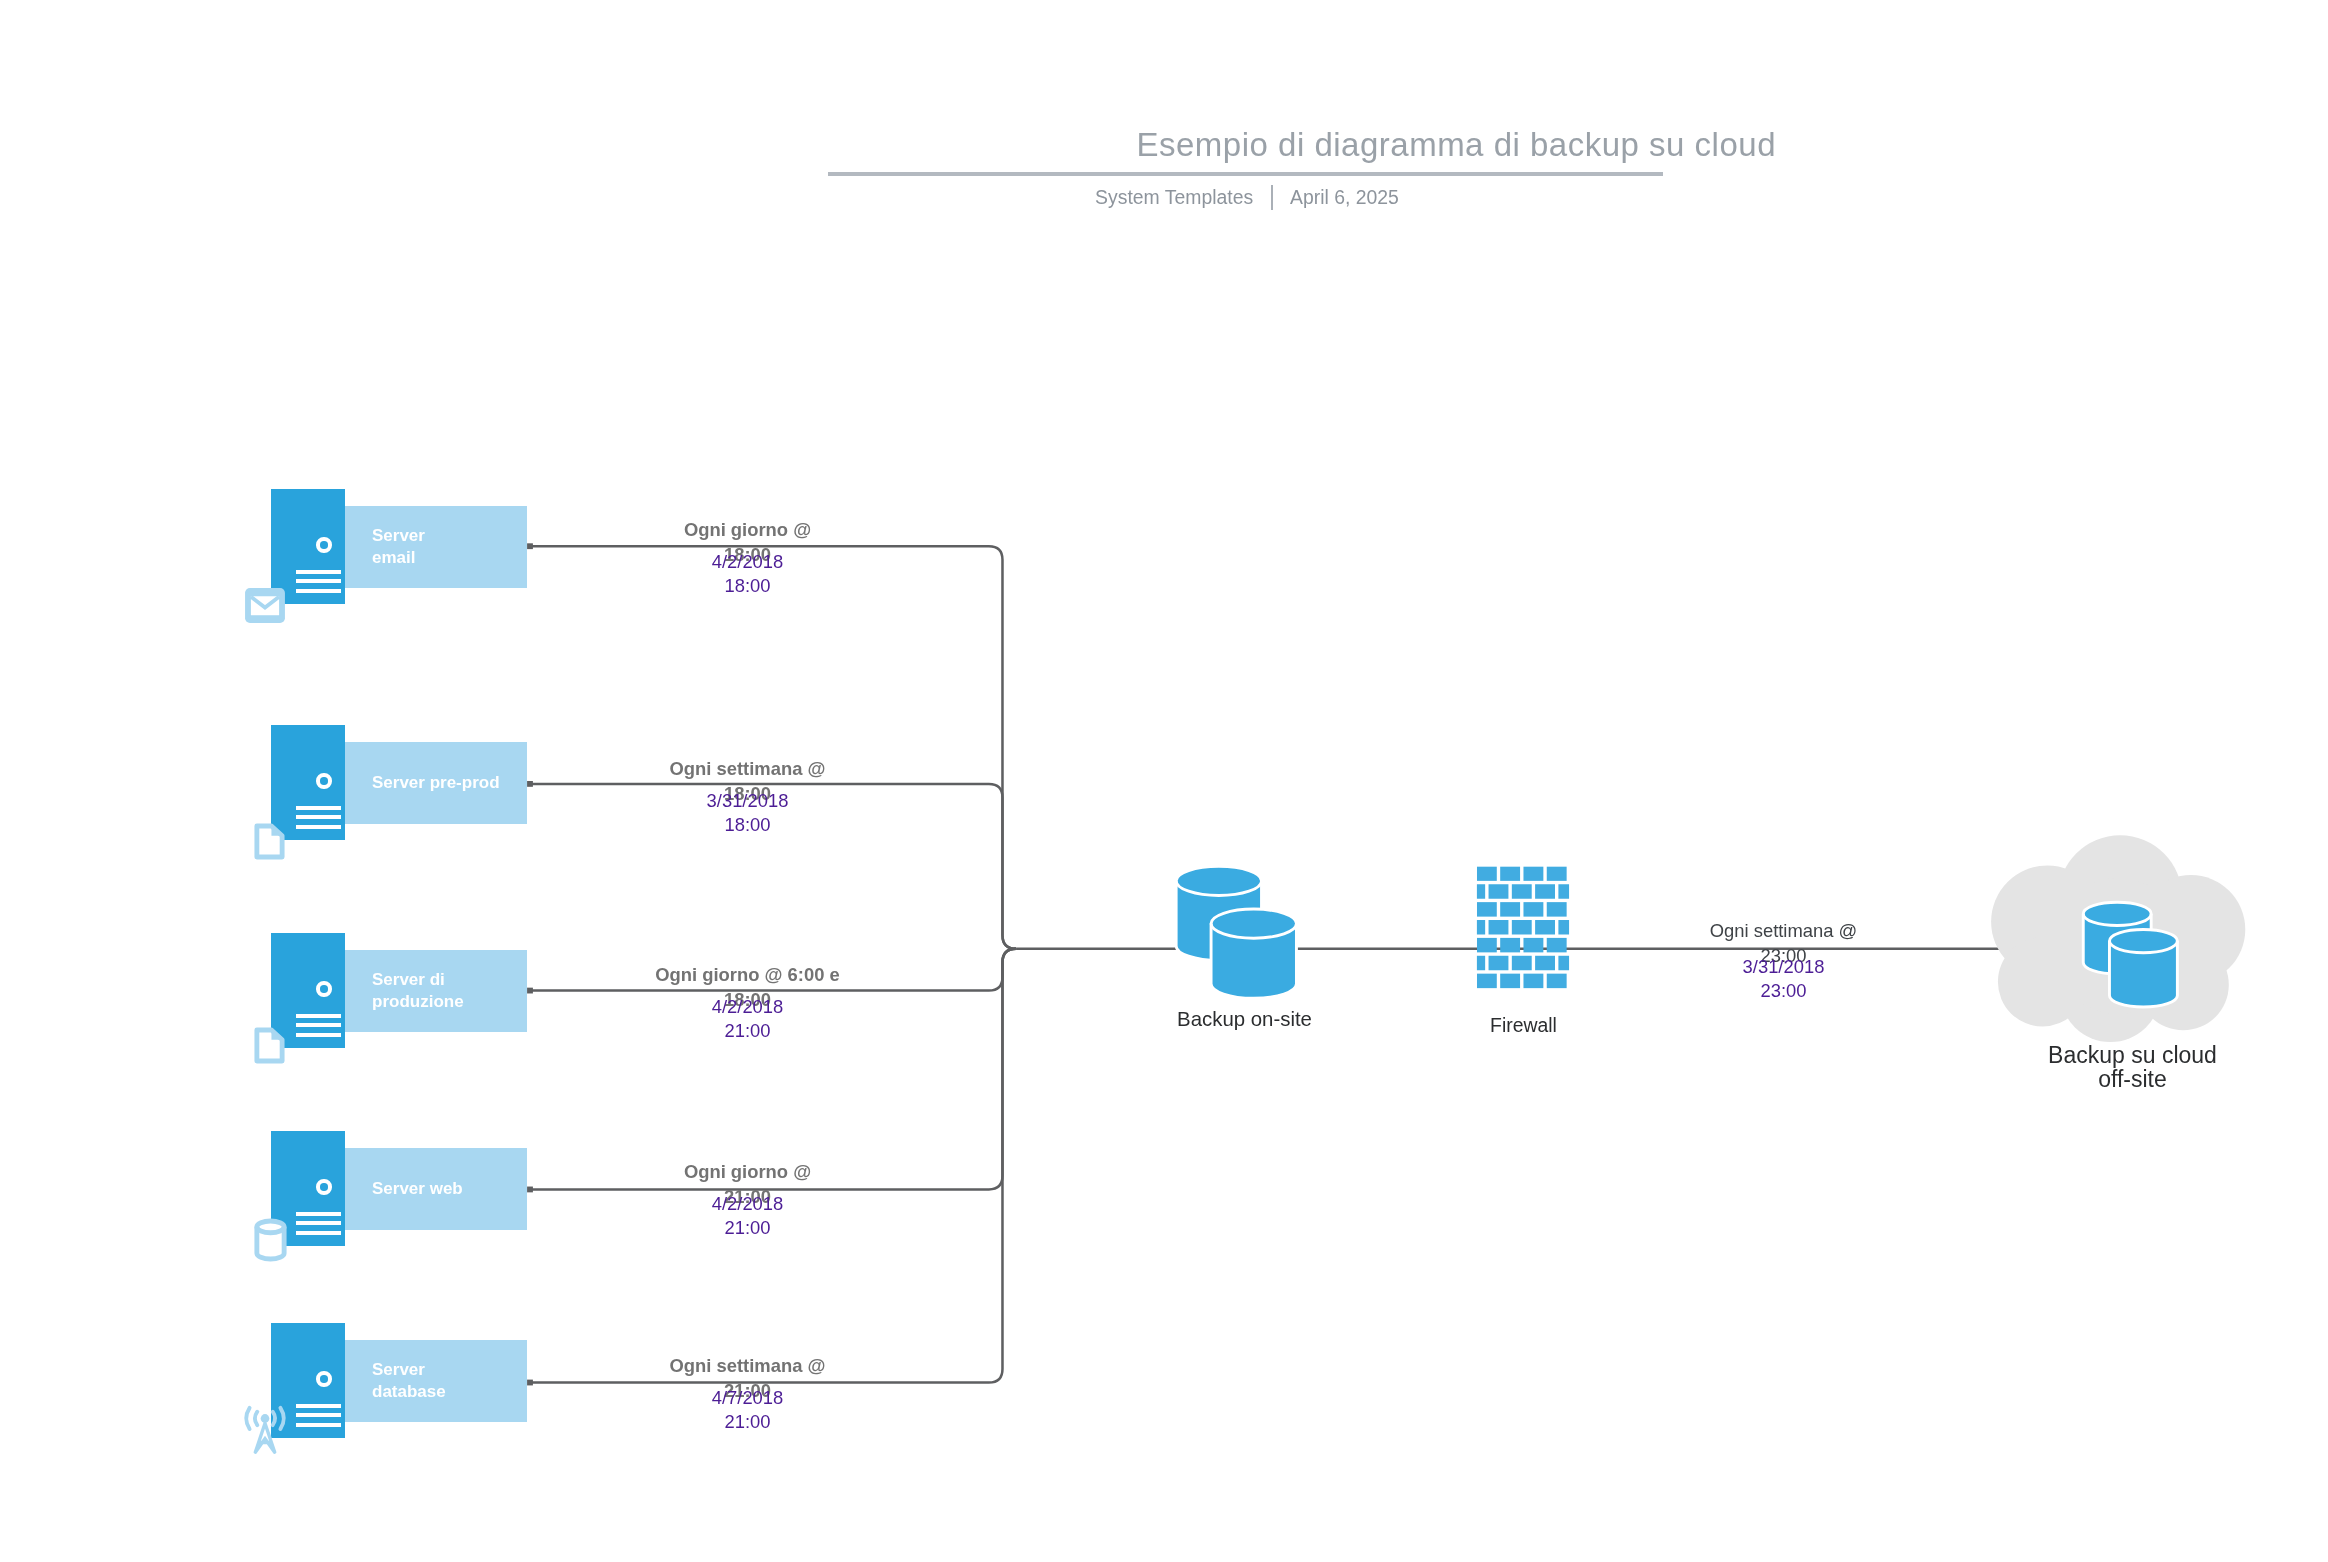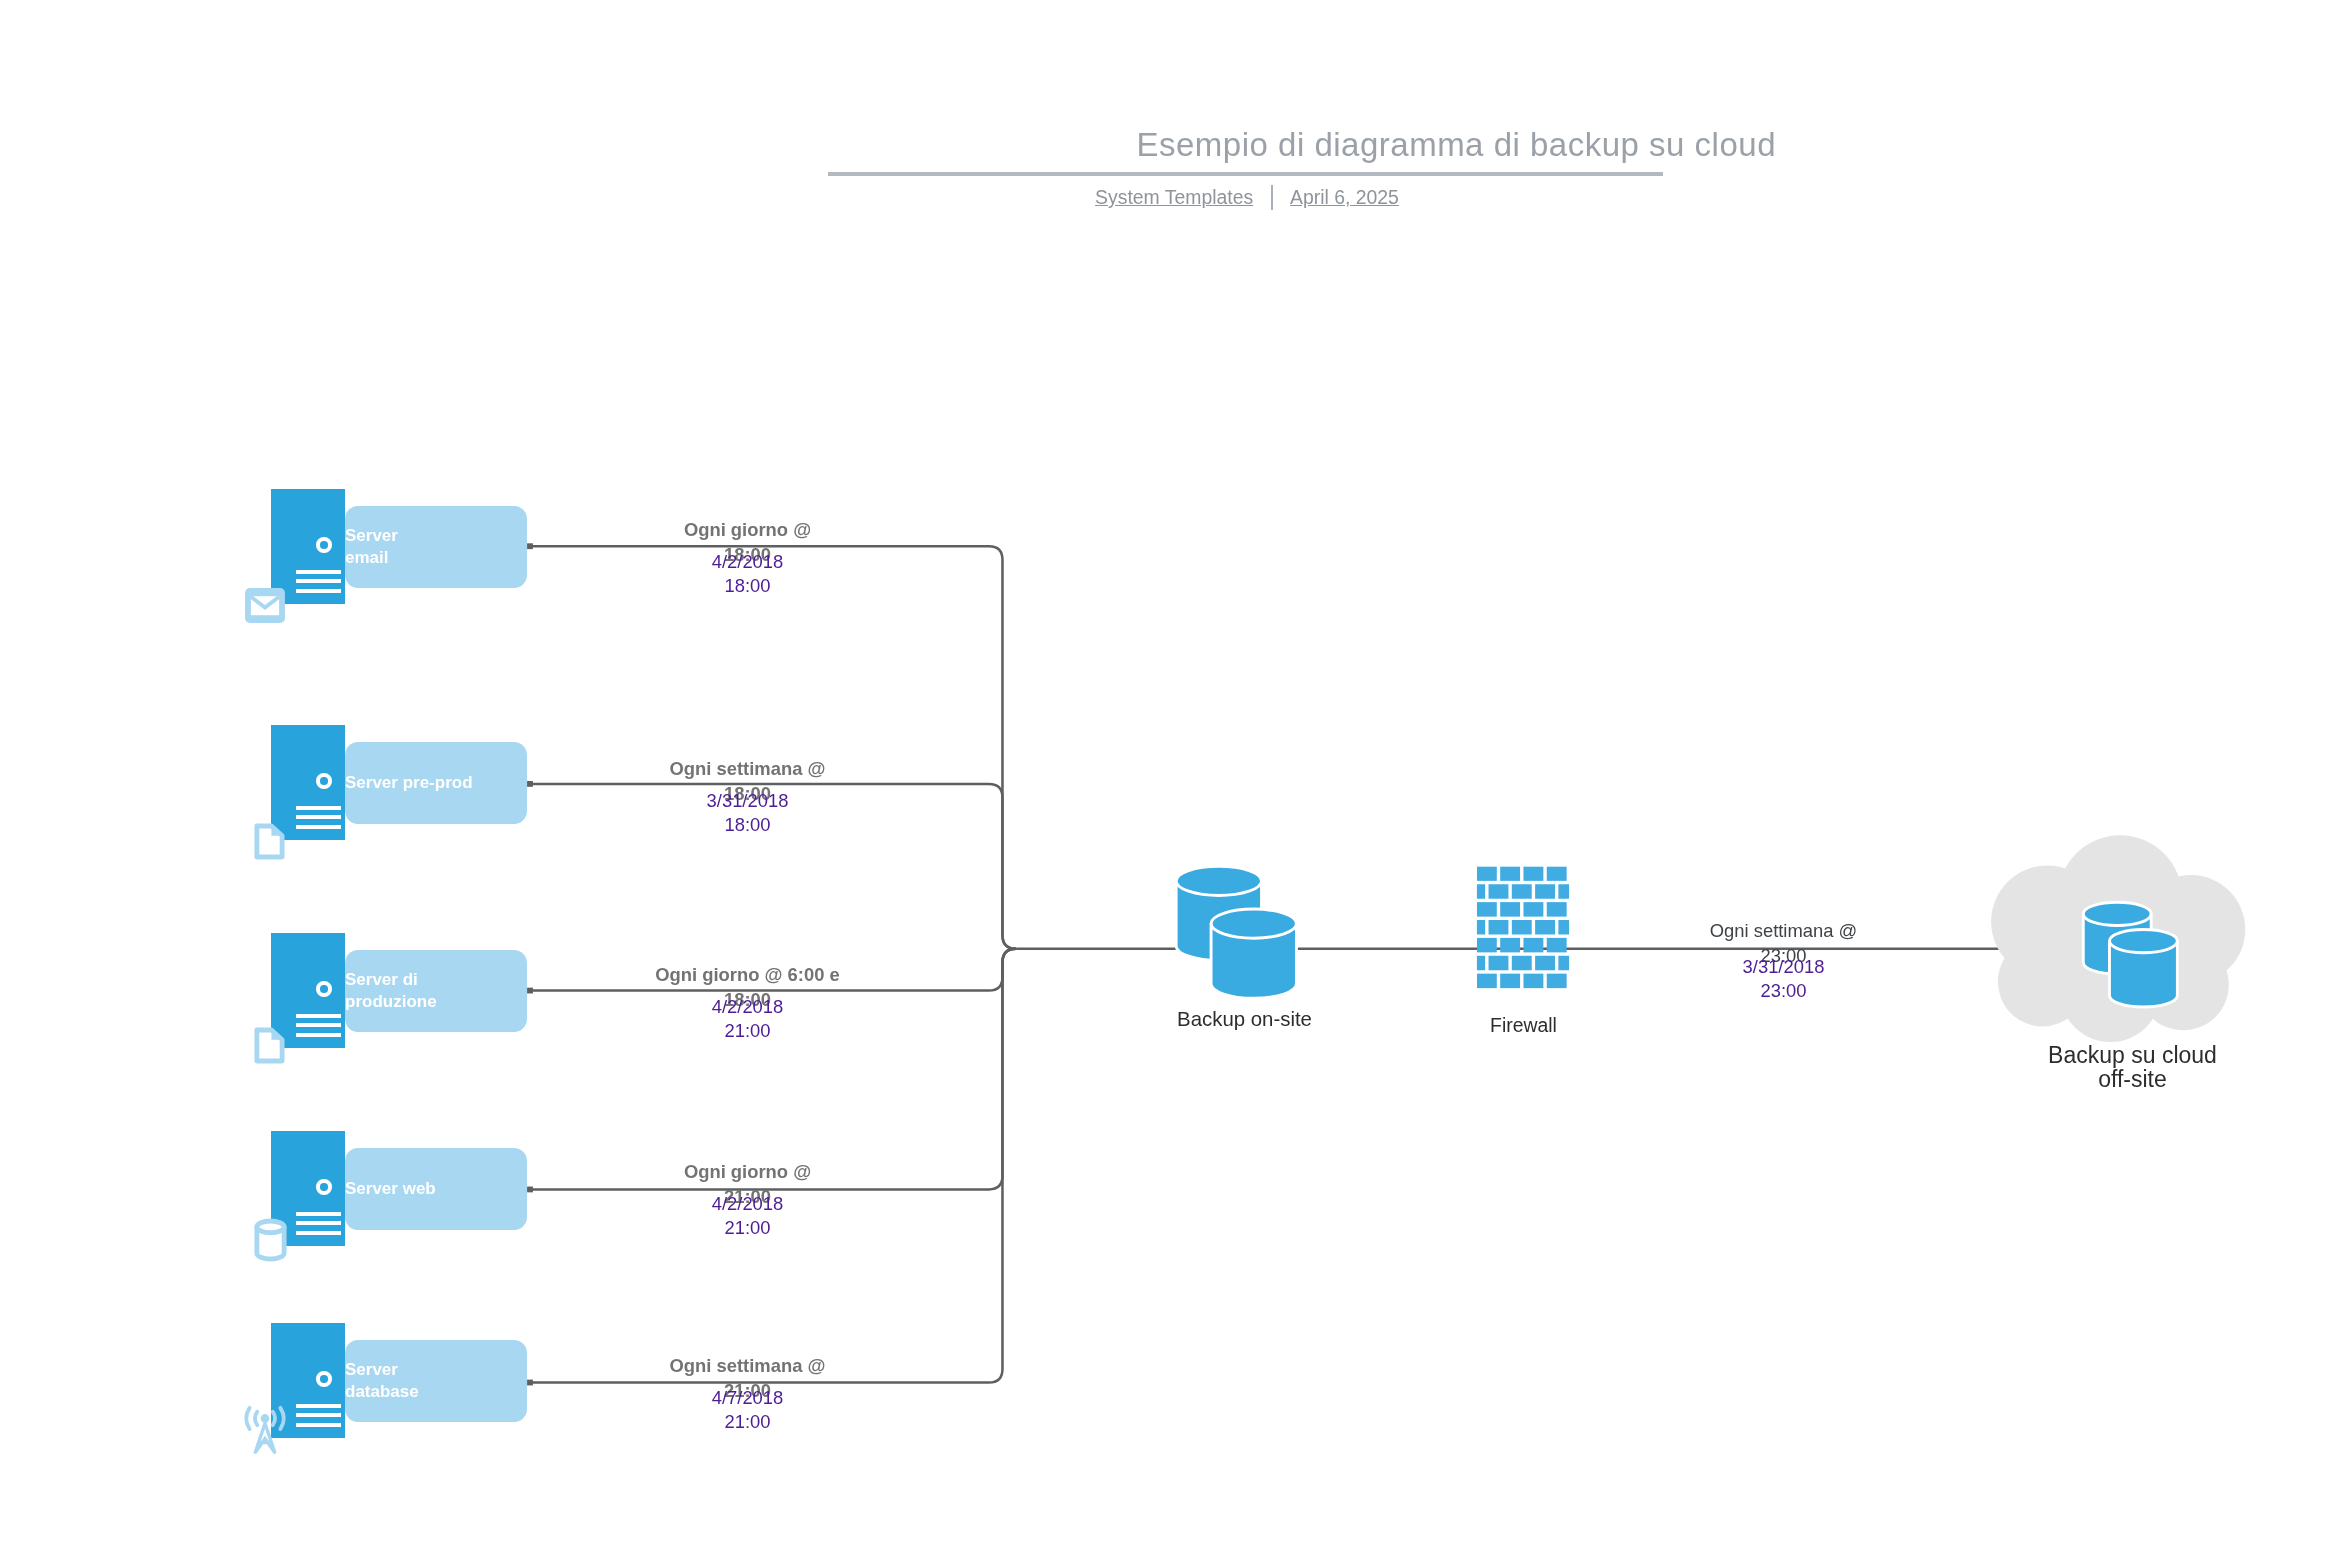--- a/index.html
+++ b/index.html
@@ -4,33 +4,33 @@
 <style>
   html,body{margin:0;padding:0;background:#ffffff;}
   body{width:2329px;height:1562px;font-family:"Liberation Sans",sans-serif;}
   .canvas{position:relative;width:2329px;height:1562px;overflow:hidden;background:#ffffff;}
 
   
   .title{position:absolute;left:718px;top:126px;width:1058px;text-align:right;
          font-size:33px;font-weight:400;color:#9aa1a8;letter-spacing:0.5px;}
   .title-rule{position:absolute;left:828px;top:172px;width:835px;height:3.9px;background:#b3b9c0;}
   .subtitle{position:absolute;left:718px;top:184px;width:1058px;display:flex;justify-content:center;
-            align-items:center;gap:17.5px;font-size:19.4px;color:#8d949c;line-height:27px;text-decoration:underline;}
+            align-items:center;gap:17.5px;font-size:19.4px;color:#8d949c;line-height:27px;}
   .subtitle .divider{width:1.9px;height:25px;background:#aab0b7;}
 
   
   .server{position:absolute;left:271px;width:446px;height:115px;}
   .tower{position:absolute;left:0;top:0;width:74px;height:115px;background:#29a3dc;z-index:3;}
   .cam{position:absolute;left:45px;top:48px;width:15.5px;height:15.5px;border:4.4px solid #ffffff;
        border-radius:50%;box-sizing:border-box;}
   .vent{position:absolute;left:25px;width:45px;height:4.4px;background:#ffffff;}
   .v1{top:81px}.v2{top:90px}.v3{top:100px}
   .tag{position:absolute;left:74px;top:16.5px;width:182px;height:82px;background:#a8d7f1;z-index:2;
-       display:flex;align-items:center;box-sizing:border-box;
-       font-size:17px;font-weight:700;color:#ffffff;line-height:21.3px;white-space:pre-line;border-radius:13px;}
+       display:flex;align-items:center;padding-left:27px;box-sizing:border-box;
+       font-size:17px;font-weight:700;color:#ffffff;line-height:21.3px;white-space:pre-line;}
   .badge{position:absolute;z-index:4;}
 
   
   .sched{position:absolute;width:233px;text-align:center;z-index:6;}
   .sched-rule{position:absolute;left:0;top:0;width:233px;font-size:18.4px;font-weight:700;
               color:#737373;line-height:25px;white-space:pre-line;}
   .sched-rule.regular{font-weight:400;color:#3f4347;}
   .sched-date{position:absolute;left:0;width:233px;font-size:18.4px;color:#4c1d95;line-height:24px;
               white-space:pre-line;}
 

